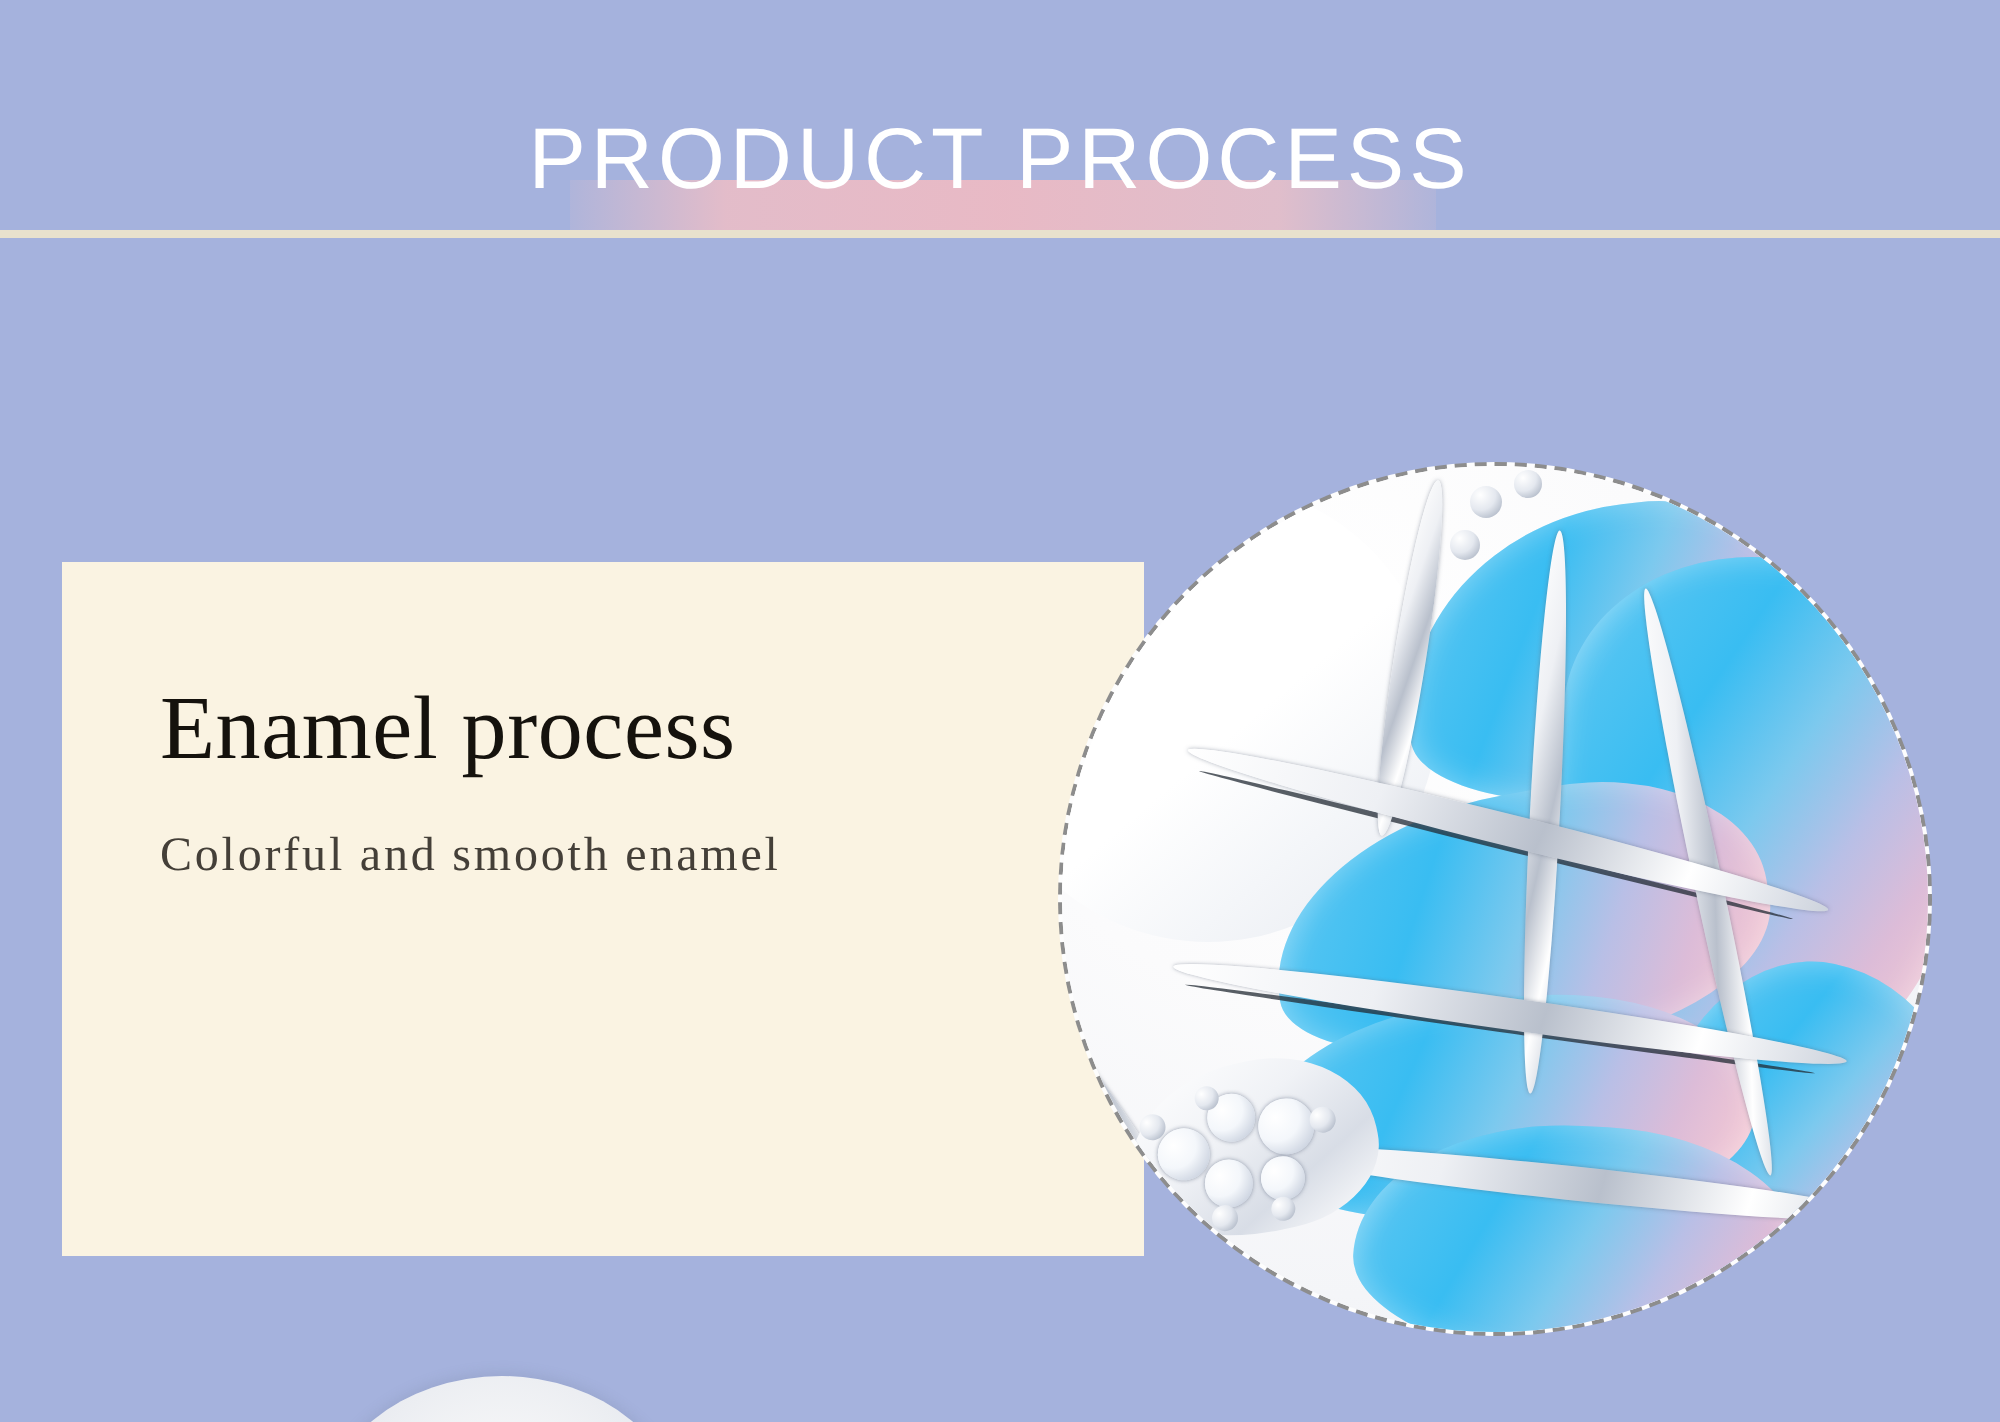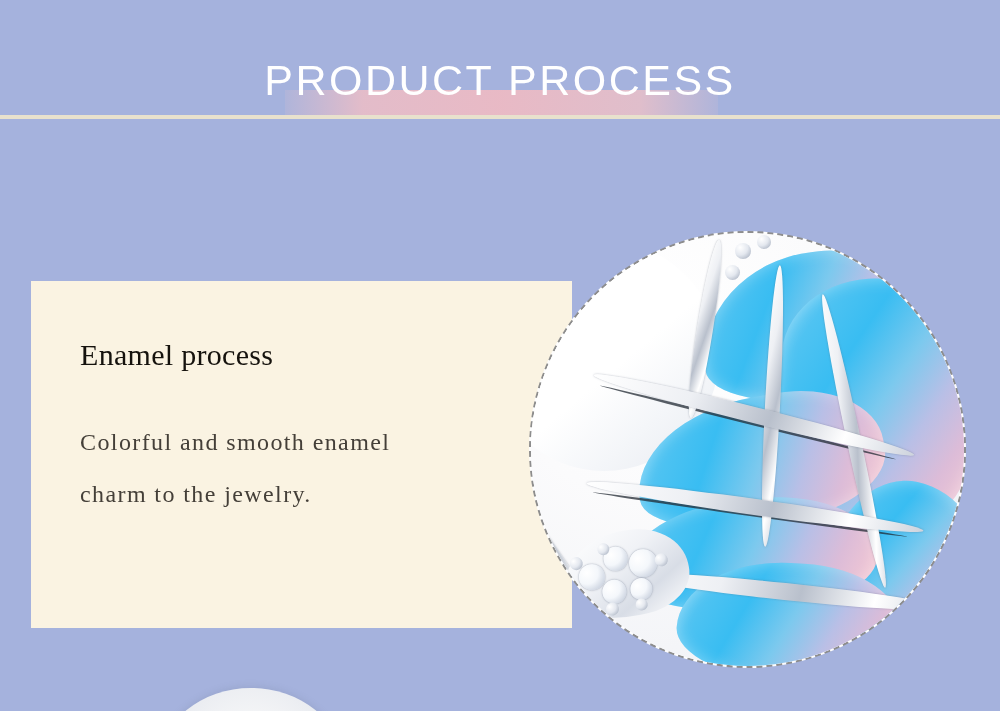--- a/index.html
+++ b/index.html
@@ -35,30 +35,30 @@
   }
 
   
   .info-card {
     position:absolute; left:31px; top:281px; width:541px; height:347px;
     background:#faf3e2;
   }
   .card-heading {
     position:absolute; left:49px; top:57px;
     font-family:"Liberation Serif", serif;
-    font-size:30px; font-weight:400; color:#15120d;
+    font-size:45px; font-weight:400; color:#15120d;
     letter-spacing:0.3px; white-space:nowrap;
   }
   .card-body {
     position:absolute; left:49px; top:128px; width:460px;
     font-family:"Liberation Serif", serif;
     font-size:24px; font-weight:400; color:#443f38;
     letter-spacing:1.4px; line-height:38px;
   }
-  .card-body .line { display:block; white-space:nowrap;margin-top:14px; }
+  .card-body .line { display:block; white-space:nowrap; }
 
   
   .photo-circle {
     position:absolute; left:529px; top:231px; width:437px; height:437px;
     border-radius:50%;
     background:#fdfdfd;
     border:2px dashed #8d8d8d;
     overflow:hidden;
   }
   .photo-inner {
@@ -180,21 +180,20 @@
 <div class="header">
   <div class="title-band"></div>
   <div class="title-text">PRODUCT PROCESS</div>
   <div class="header-rule"></div>
 </div>
 
 <div class="info-card">
   <div class="card-heading">Enamel process</div>
   <div class="card-body">
     <span class="line">Colorful and smooth enamel</span>
-    <span class="line">charm to the jewelry.</span>
   </div>
 </div>
 
 <div class="photo-circle">
   <div class="photo-inner">
 
     <div class="body-sweep"></div>
 
     <div class="cell cell-u1"></div>
     <div class="cell cell-u2"></div>

